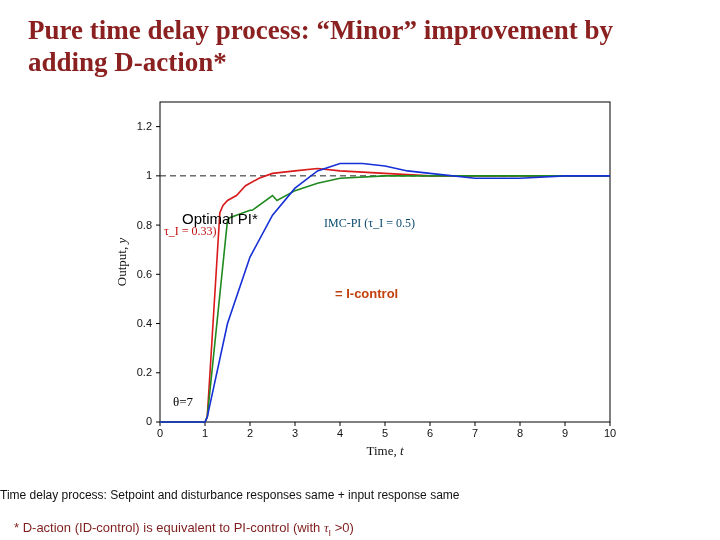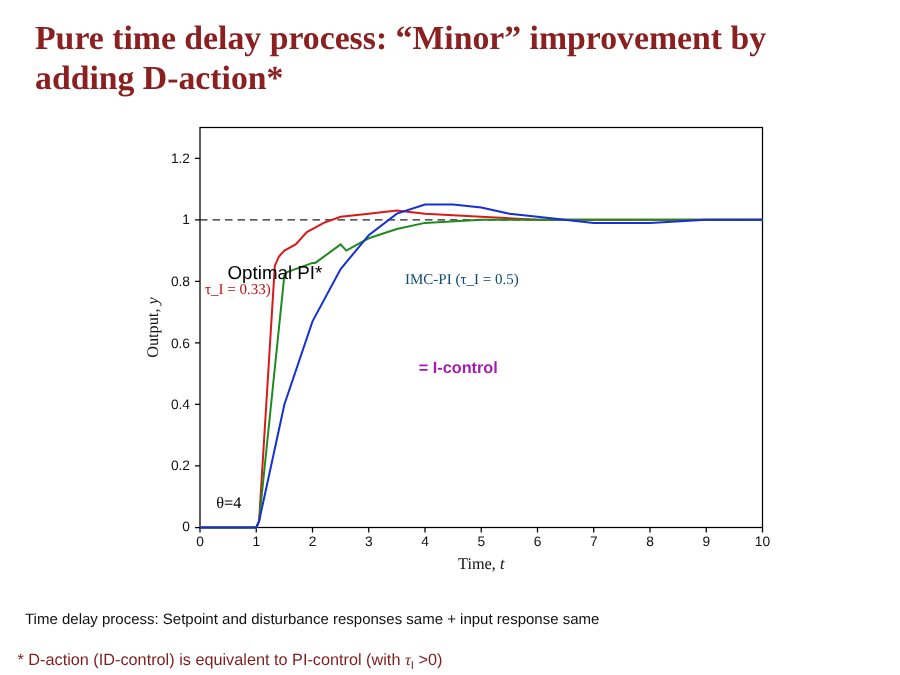--- a/index.html
+++ b/index.html
@@ -32,24 +32,24 @@
   .axislabel { font-family: 'Times New Roman', serif; font-size: 13px; fill: #111; }
   .dashline { stroke: #222; stroke-width: 1; stroke-dasharray: 6 4; fill: none; }
   .series-red { stroke: #d91a1a; stroke-width: 1.6; fill: none; }
   .series-green { stroke: #1f8a1f; stroke-width: 1.6; fill: none; }
   .series-blue { stroke: #1530d6; stroke-width: 1.6; fill: none; }
   .annot { position: absolute; font-family: Arial, sans-serif; font-size: 15px; color: #000; }
   .annot-red { font-family: 'Times New Roman', serif; font-size: 12px; color: #c31010; }
   .annot-green { font-family: 'Times New Roman', serif; font-size: 12px; color: #0c4a6e; }
   .annot-blue { font-family: 'Times New Roman', serif; font-size: 12px; color: #1530d6; }
   .annot-black { font-family: 'Times New Roman', serif; font-size: 13px; color: #000; }
-  .annot-eq { font-family: Arial, sans-serif; font-size: 13px; color: #a21caf; font-weight: bold; }
+  .annot-eq { font-family: Arial, sans-serif; font-size: 13px; color: #c2410c; font-weight: bold; }
   .footnote1 {
     position: absolute;
-    left: 20px;
+    left: 0;
     top: 488px;
     font-family: Arial, sans-serif;
     font-size: 12px;
     color: #111;
   }
   .footnote2 {
     position: absolute;
     left: 14px;
     top: 520px;
     font-family: Arial, sans-serif;
@@ -116,20 +116,20 @@
 
     <polyline id="series-0" class="series-red" points="50.00,330.00 95.00,330.00 97.25,325.08 109.85,120.77 113.00,113.38 117.50,108.46 126.50,103.54 135.50,93.69 149.00,86.31 162.50,81.38 185.00,78.92 207.50,76.46 230.00,78.92 275.00,81.38 320.00,83.85 410.00,83.85 500.00,83.85"></polyline>
     <polyline id="series-1" class="series-green" points="50.00,330.00 95.00,330.00 97.25,325.08 117.50,128.15 119.75,125.69 140.00,118.31 142.25,118.31 162.50,103.54 167.00,108.46 185.00,98.62 207.50,91.23 230.00,86.31 275.00,83.85 320.00,83.85 410.00,83.85 500.00,83.85"></polyline>
     <polyline id="series-2" class="series-blue" points="50.00,330.00 95.00,330.00 97.25,325.08 117.50,231.54 140.00,165.08 162.50,123.23 185.00,96.15 207.50,78.92 230.00,71.54 252.50,71.54 275.00,74.00 297.50,78.92 320.00,81.38 365.00,86.31 410.00,86.31 455.00,83.85 500.00,83.85"></polyline>
   </svg>
 
   <div class="annot" style="left:72px; top:118px;">Optimal PI*</div>
   <div class="annot annot-red" style="left:54px; top:132px;text-align:center;">τ_I = 0.33)</div>
   <div class="annot annot-green" style="left:214px; top:124px;">IMC-PI (τ_I = 0.5)</div>
   <div class="annot annot-eq" style="left:225px; top:194px;">= I-control</div>
-  <div class="annot annot-black" style="left:63px; top:302px;">θ=4</div>
+  <div class="annot annot-black" style="left:63px; top:302px;">θ=7</div>
 </div>
 
 <div class="footnote1">Time delay process: Setpoint and disturbance responses same + input response same</div>
 
 <div class="footnote2">
   <span>* D-action (ID-control) is equivalent to PI-control (with </span><span class="tau">τ</span><span class="sub">I</span><span> &gt;0)</span>
 </div>
 
 </body></html>

